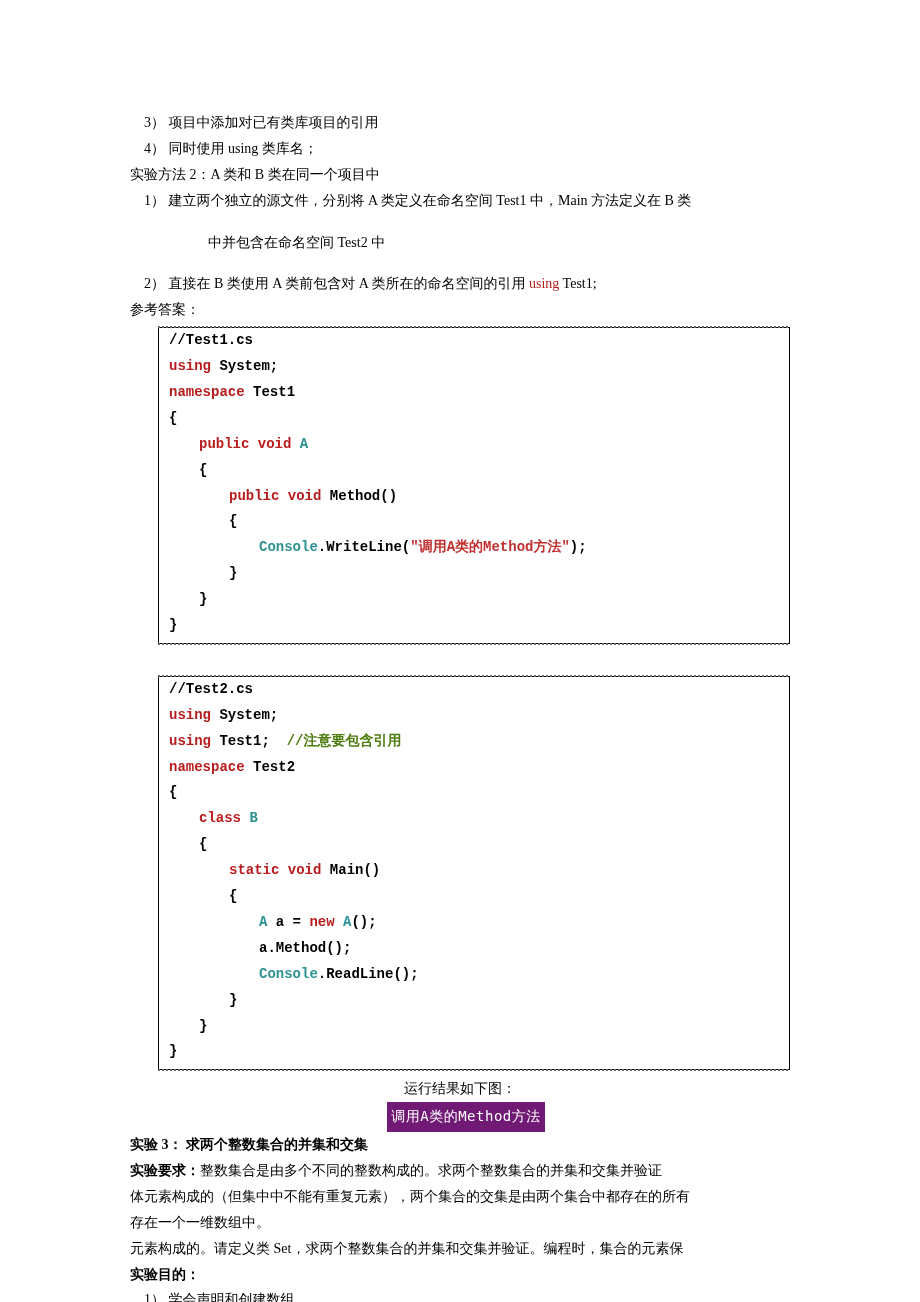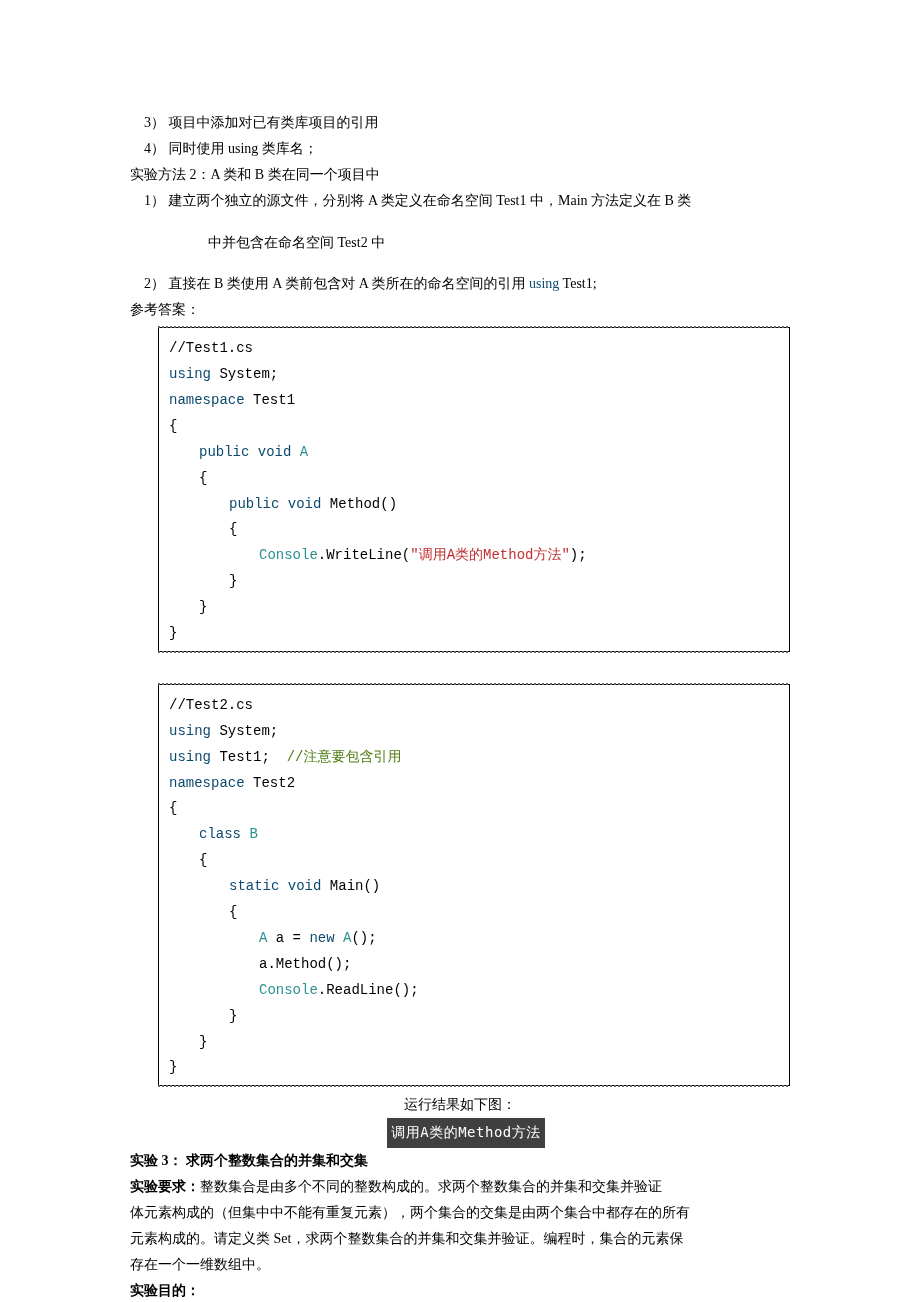--- a/index.html
+++ b/index.html
@@ -27,49 +27,50 @@
     margin: 0;
   }
   .list-item-nested {
     padding-left: 62px;
     text-indent: 0;
     margin: 16px;
   }
   .code-frame {
     border: 1px solid #000;
     margin: 4px 0 4px 28px;
-    padding: 8px 10px 4px 10px;
+    padding: 0 10px 4px 10px;
     font-family: "SimSun", "宋体", "Courier New", monospace;
     font-size: 14px;
     line-height: 1.85;
     position: relative;
+    font-weight: bold;
   }
   .code-frame::before,
   .code-frame::after {
     content: "";
     position: absolute;
     left: -1px;
     right: -1px;
     height: 2px;
     background-image: repeating-linear-gradient(90deg, #666 0 2px, transparent 2px 4px);
   }
   .code-frame::before { top: -2px; }
   .code-frame::after { bottom: -2px; }
   .code-line { white-space: pre; }
   .indent1 { padding-left: 30px; }
   .indent2 { padding-left: 60px; }
   .indent3 { padding-left: 90px; }
-  .kw { color: #0c4a6e; }
+  .kw { color: #b91c1c; }
   .tp { color: #2b9191; }
   .str { color: #c03030; }
   .cmt { color: #4d7c0f; }
   .spacer { height: 24px; }
   .run-line { display: flex; align-items: center; margin-top: 6px; flex-direction: column; }
   .run-badge {
-    background: #404040;
+    background: #701a75;
     color: #ffffff;
     font-family: "SimSun", "宋体", monospace;
     font-size: 14px;
     padding: 2px 4px;
     margin-left: 12px;
     letter-spacing: 0.5px;
   }
   .bold { font-weight: bold; }
 </style>
 </head>
@@ -129,19 +130,19 @@
     <span>运行结果如下图：</span>
     <span class="run-badge">调用A类的Method方法</span>
   </div>
 
   <p class="paragraph bold"><span>实验 3：  求两个整数集合的并集和交集</span></p>
 
   <p class="paragraph">
     <span class="bold">  实验要求：</span><span>整数集合是由多个不同的整数构成的。求两个整数集合的并集和交集并验证</span>
   </p>
   <p class="paragraph"><span>体元素构成的（但集中中不能有重复元素），两个集合的交集是由两个集合中都存在的所有</span></p>
+  <p class="paragraph"><span>存在一个一维数组中。</span></p>
   <p class="paragraph"><span>元素构成的。请定义类 Set，求两个整数集合的并集和交集并验证。编程时，集合的元素保</span></p>
-  <p class="paragraph"><span>存在一个一维数组中。</span></p>
 
   <p class="paragraph bold"><span>  实验目的：</span></p>
   <p class="list-item"><span>1） 学会声明和创建数组。</span></p>
 
 </div>
 
 </body></html>

